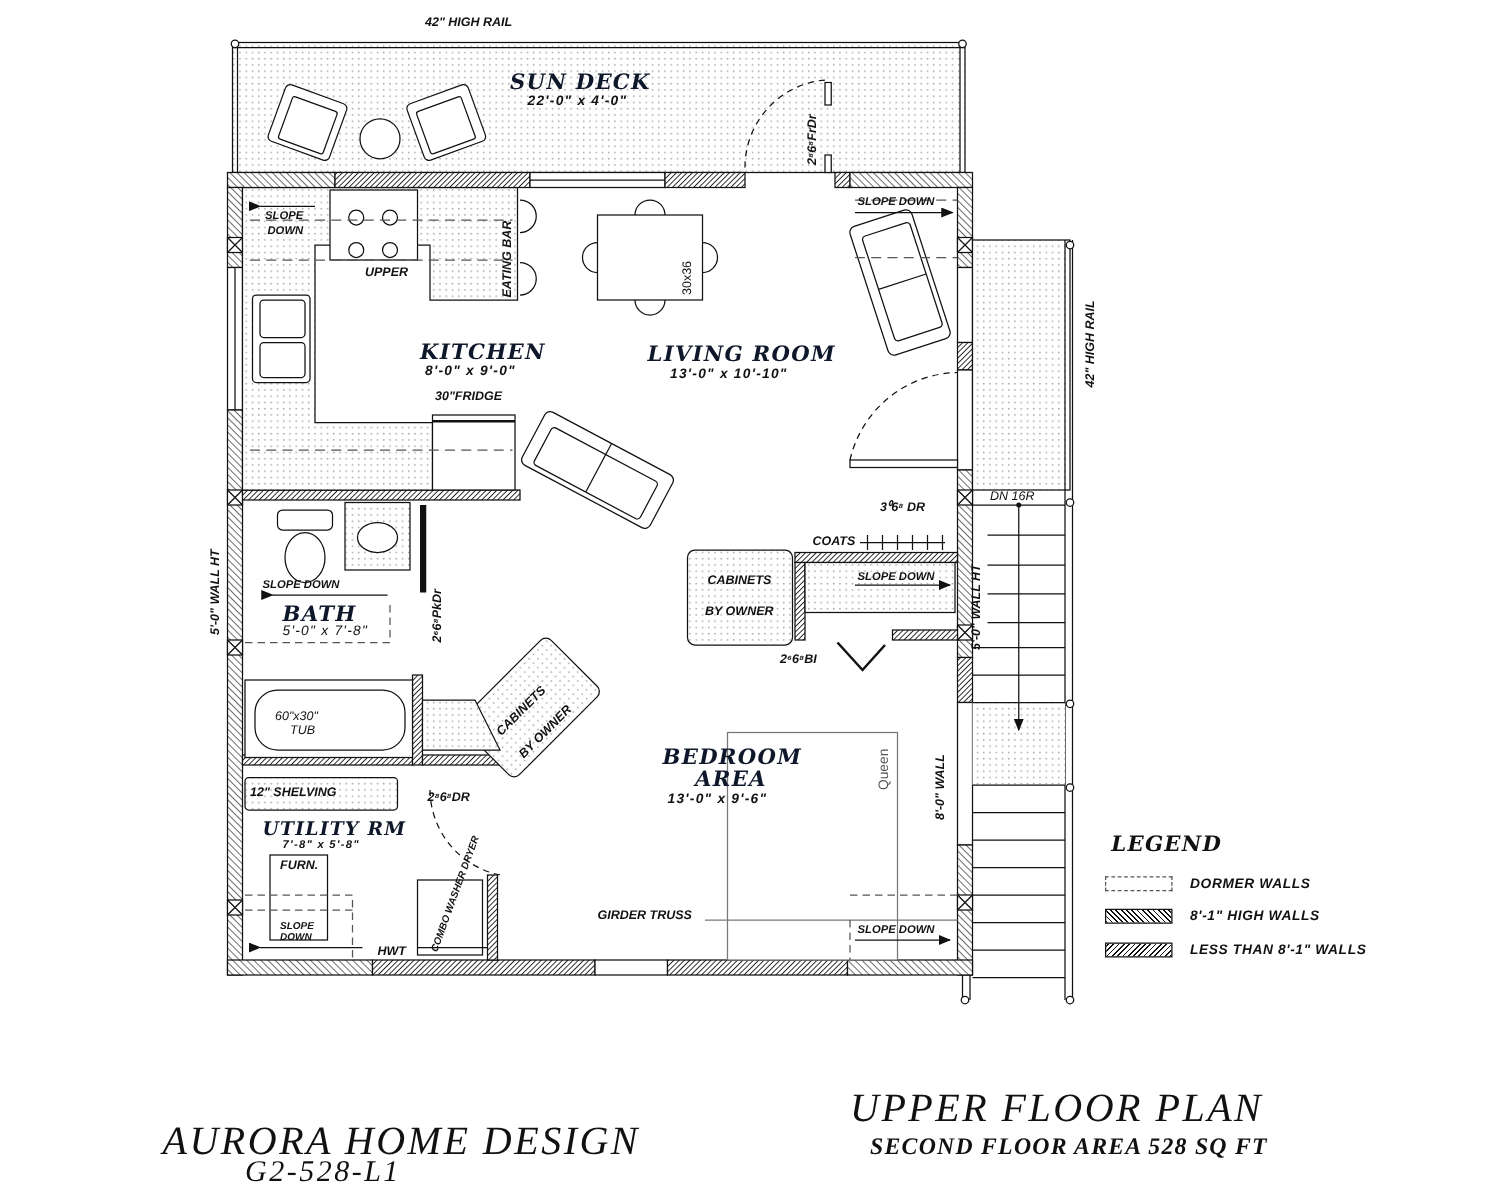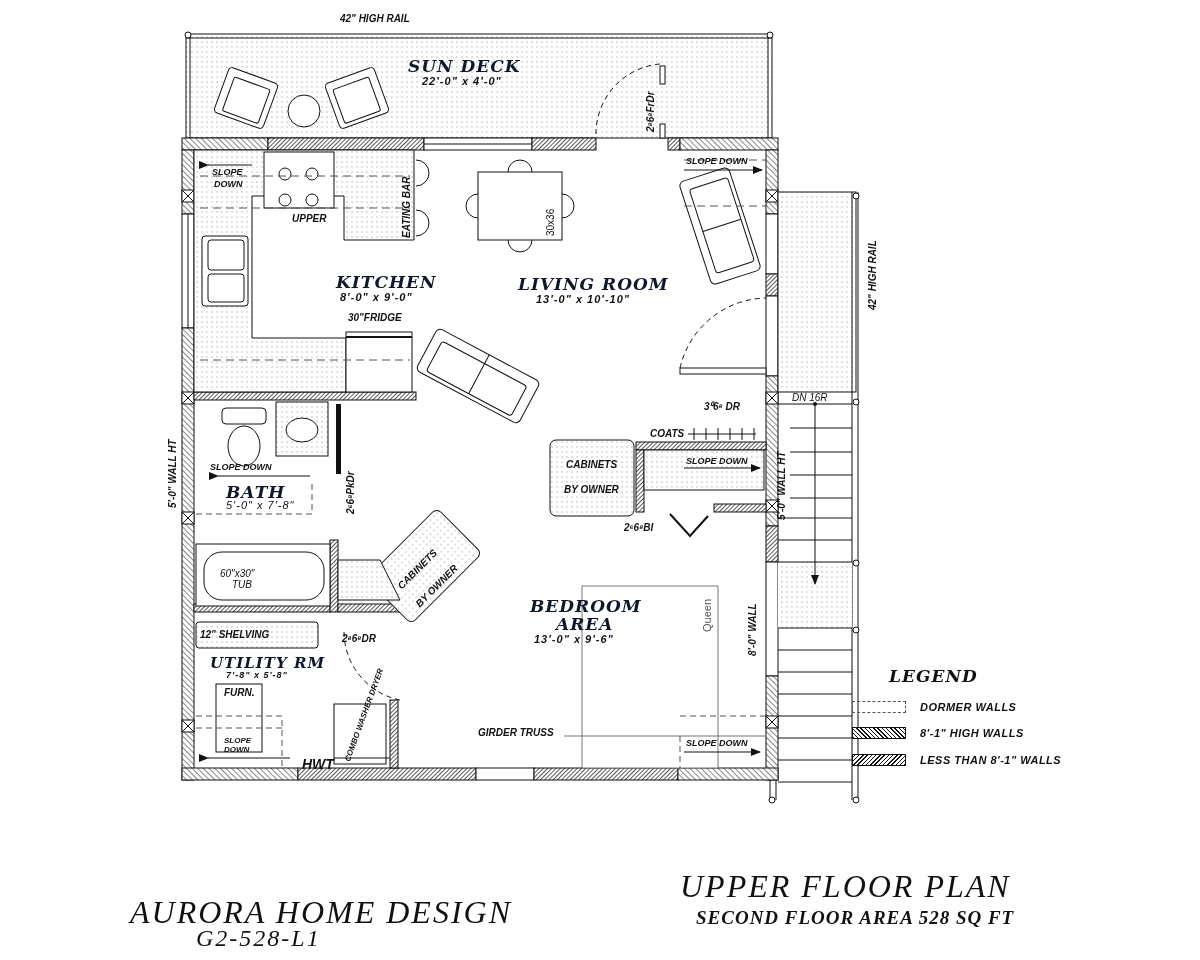--- a/index.html
+++ b/index.html
@@ -4,21 +4,21 @@
 <style>
   html, body { margin:0; padding:0; background:#ffffff; }
   body { width:1200px; height:960px; position:relative; overflow:hidden; font-family:"Liberation Sans", sans-serif; color:#111; }
   #plan { position:absolute; left:0; top:0; width:1200px; height:960px; }
   .lbl { position:absolute; white-space:nowrap; font-family:"Liberation Sans", sans-serif; font-style:italic; font-weight:bold; font-size:11px; color:#111; line-height:1; }
   .room { position:absolute; white-space:nowrap; font-family:"DejaVu Serif", serif; font-style:italic; font-weight:bold; font-size:17px; letter-spacing:1px; color:#0f172a; line-height:1; }
   .dim { position:absolute; white-space:nowrap; font-family:"Liberation Sans", sans-serif; font-style:italic; font-weight:bold; font-size:11px; letter-spacing:1px; color:#111; line-height:1; }
   .vert { transform-origin:left top; transform:rotate(-90deg); }
   .title-serif { position:absolute; white-space:nowrap; font-family:"Liberation Serif", serif; font-style:italic; color:#111; line-height:1; letter-spacing:2px; }
   .legend-title { position:absolute; font-family:"DejaVu Serif", serif; font-style:italic; font-weight:bold; font-size:17px; letter-spacing:1px; }
-  .legend-row { position:absolute; left:852px; display:flex; align-items:center; gap:14px; }
+  .legend-row { position:absolute; left:884px; display:flex; align-items:center; gap:14px; }
   .legend-swatch { width:54px; height:12px; box-sizing:border-box; }
   .sw-dormer { border:1px dashed #555; }
   .sw-high { border:1px solid #111; background:repeating-linear-gradient(45deg,#111 0 1px,#fff 1px 3px); }
   .sw-low { border:1px solid #111; background:repeating-linear-gradient(-45deg,#111 0 1px,#fff 1px 3px); }
   .legend-text { font-family:"Liberation Sans", sans-serif; font-style:italic; font-size:11px; font-weight:bold; letter-spacing:0.5px; }
 </style>
 </head>
 <body>
 
 <svg id="plan" width="1200" height="960" viewBox="0 0 1200 960" xmlns="http://www.w3.org/2000/svg">
@@ -287,21 +287,21 @@
 <div class="lbl" style="left:220px;top:569px;font-size:10px;font-weight:normal;">60"x30"</div>
 <div class="lbl" style="left:232px;top:580px;font-size:10px;font-weight:normal;text-align:right;">TUB</div>
 
 <div class="lbl" style="left:200px;top:630px;font-size:10px;">12"  SHELVING</div>
 <div class="lbl" style="left:342px;top:634px;font-size:10px;">2⁸6⁸DR</div>
 <div class="room" style="left:210px;top:656px;font-size:15px;">UTILITY RM</div>
 <div class="dim" style="left:226px;top:671px;font-size:9px;">7'-8" x 5'-8"</div>
 <div class="lbl" style="left:224px;top:688px;font-size:10px;">FURN.</div>
 <div class="lbl" style="left:224px;top:737px;font-size:8px;">SLOPE</div>
 <div class="lbl" style="left:224px;top:746px;font-size:8px;">DOWN</div>
-<div class="lbl" style="left:302px;top:757px;font-size:14px;">HWT</div>
+<div class="lbl" style="left:302px;top:757px;font-size:10px;">HWT</div>
 <div class="lbl" style="left:344px;top:760px;font-size:8px;transform-origin:left top;transform:rotate(-70deg);">COMBO WASHER DRYER</div>
 
 <div class="lbl" style="left:396px;top:584px;font-size:10px;transform-origin:left top;transform:rotate(-45deg);">CABINETS</div>
 <div class="lbl" style="left:414px;top:602px;font-size:10px;transform-origin:left top;transform:rotate(-45deg);">BY OWNER</div>
 
 <div class="room" style="left:530px;top:598px;">BEDROOM</div>
 <div class="room" style="left:556px;top:616px;">AREA</div>
 <div class="dim" style="left:534px;top:634px;">13'-0" x 9'-6"</div>
 <div class="lbl vert" style="left:702px;top:632px;font-style:normal;font-weight:normal;font-size:11px;color:#555;">Queen</div>
 <div class="lbl vert" style="left:748px;top:656px;font-size:10px;">8'-0"  WALL</div>

